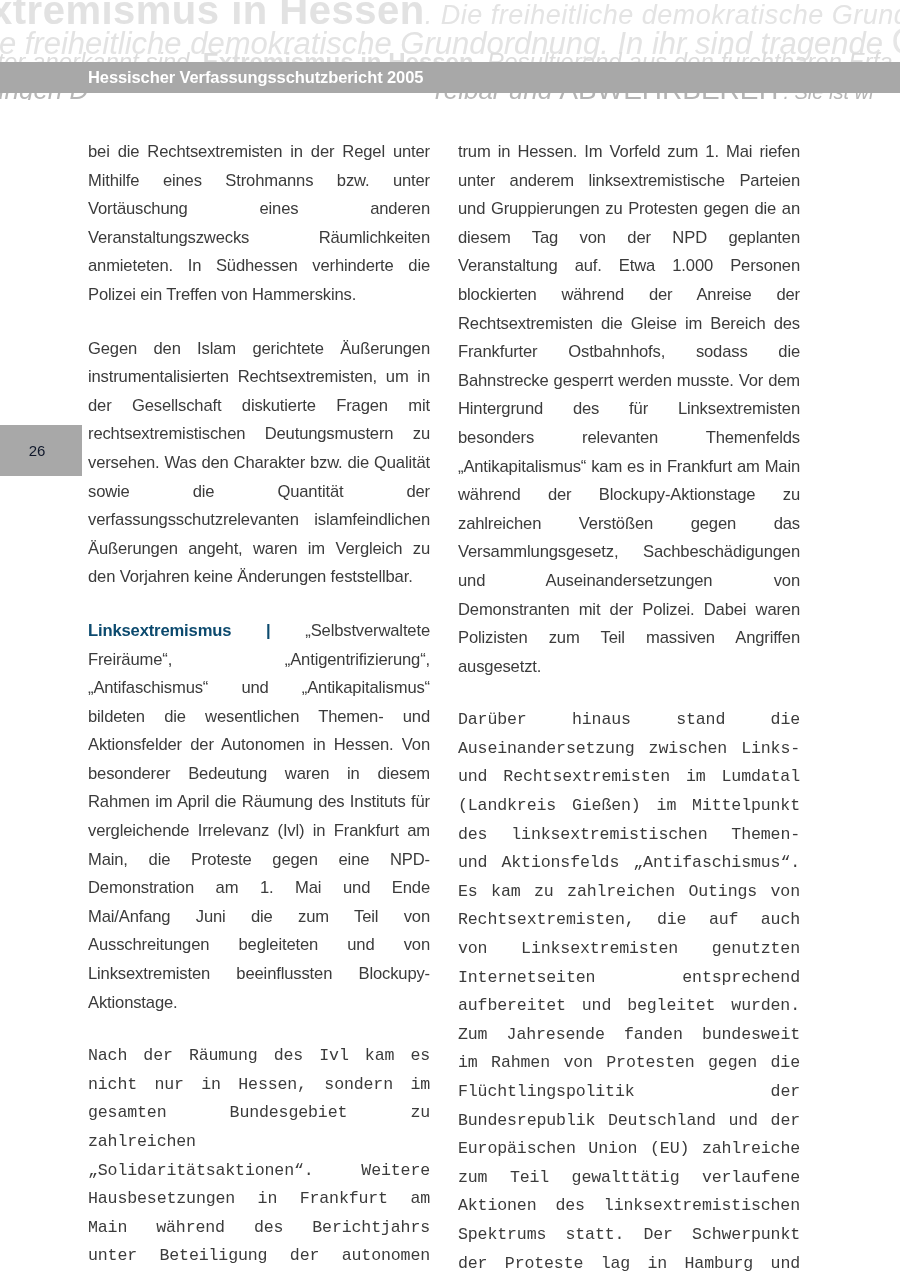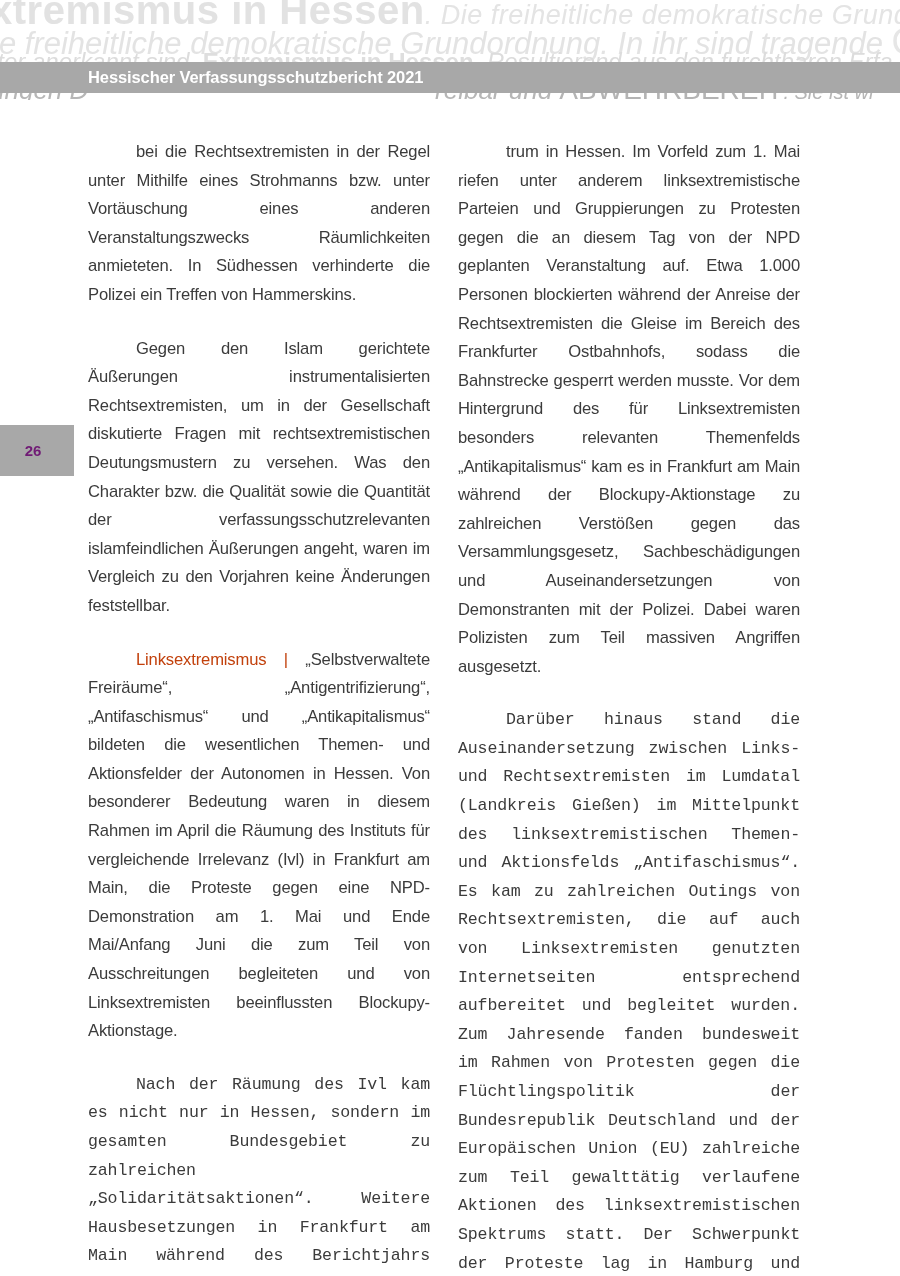--- a/index.html
+++ b/index.html
@@ -110,26 +110,26 @@
     letter-spacing: -0.1px;
     white-space: nowrap;
     z-index: 3;
   }
 
   
   #page-number-tab {
     position: absolute;
     left: 0;
     top: 425px;
-    width: 74px;
+    width: 82px;
     height: 51px;
     background: #a8a8a8;
-    color: #701a75;
+    color: #0f172a;
     font-size: 15px;
-    font-weight: 700;
+    font-weight: 400;
     display: flex;
     align-items: center;
     justify-content: center;
     padding-right: 8px;
     box-sizing: border-box;
   }
 
   
   #body-columns {
     position: absolute;
@@ -148,23 +148,22 @@
     line-height: 28.6px;
     color: #3b3b3b;
     text-align: justify;
     text-justify: inter-word;
     hyphens: manual;
     font-family: "Liberation Sans", sans-serif;
     letter-spacing: -0.15px;
   }
   .para:last-child { margin-bottom: 0; font-family: Liberation Mono, monospace; }
   .lead-in {
-    font-weight: 400;
-    color: #c2410c;
-    margin-left: 48px;
+    font-weight: 700;
+    color: #0c4a6e;
   }
 </style>
 </head>
 <body>
 
 <div id="page-header">
 
   <div class="wm-line wm-line-1">
     <span>xtremismus in Hessen</span><span class="wm-ital">. Die freiheitliche demokratische Grundordn</span>
   </div>
@@ -175,21 +174,21 @@
 
   <div class="wm-line wm-line-3">
     <span>iter anerkannt sind. </span><span class="wm-bold">Extremismus in Hessen</span><span>. Resultierend aus den furchtbaren Erfa</span>
   </div>
 
   <div class="wm-line wm-line-4">
     <span>ungen D</span>&nbsp;&nbsp;&nbsp;&nbsp;&nbsp;&nbsp;&nbsp;&nbsp;&nbsp;&nbsp;&nbsp;&nbsp;&nbsp;&nbsp;&nbsp;&nbsp;&nbsp;&nbsp;&nbsp;&nbsp;&nbsp;&nbsp;&nbsp;&nbsp;&nbsp;&nbsp;&nbsp;&nbsp;&nbsp;&nbsp;&nbsp;&nbsp;&nbsp;&nbsp;&nbsp;&nbsp;&nbsp;&nbsp;&nbsp;&nbsp;&nbsp;&nbsp;&nbsp;&nbsp;&nbsp;&nbsp;&nbsp;&nbsp;<span>reibar und </span><span class="wm-upper">ABWEHRBEREIT</span><span class="wm-small">. Sie ist wi</span>
   </div>
 
   <div id="header-band"></div>
-  <div id="header-title">Hessischer Verfassungsschutzbericht 2021</div>
+  <div id="header-title">Hessischer Verfassungsschutzbericht 2005</div>
 </div>
 
 <div id="page-number-tab">
   <span>26</span>
 </div>
 
 <div id="body-columns">
 
   <div class="column">
     <p class="para"><span class="lead-in"></span><span>bei die Rechtsextremisten in der Regel unter Mithilfe eines Strohmanns bzw. unter Vortäuschung eines anderen Veranstaltungszwecks Räumlichkeiten anmieteten. In Südhessen verhinderte die Polizei ein Treffen von Hammerskins.</span></p>

